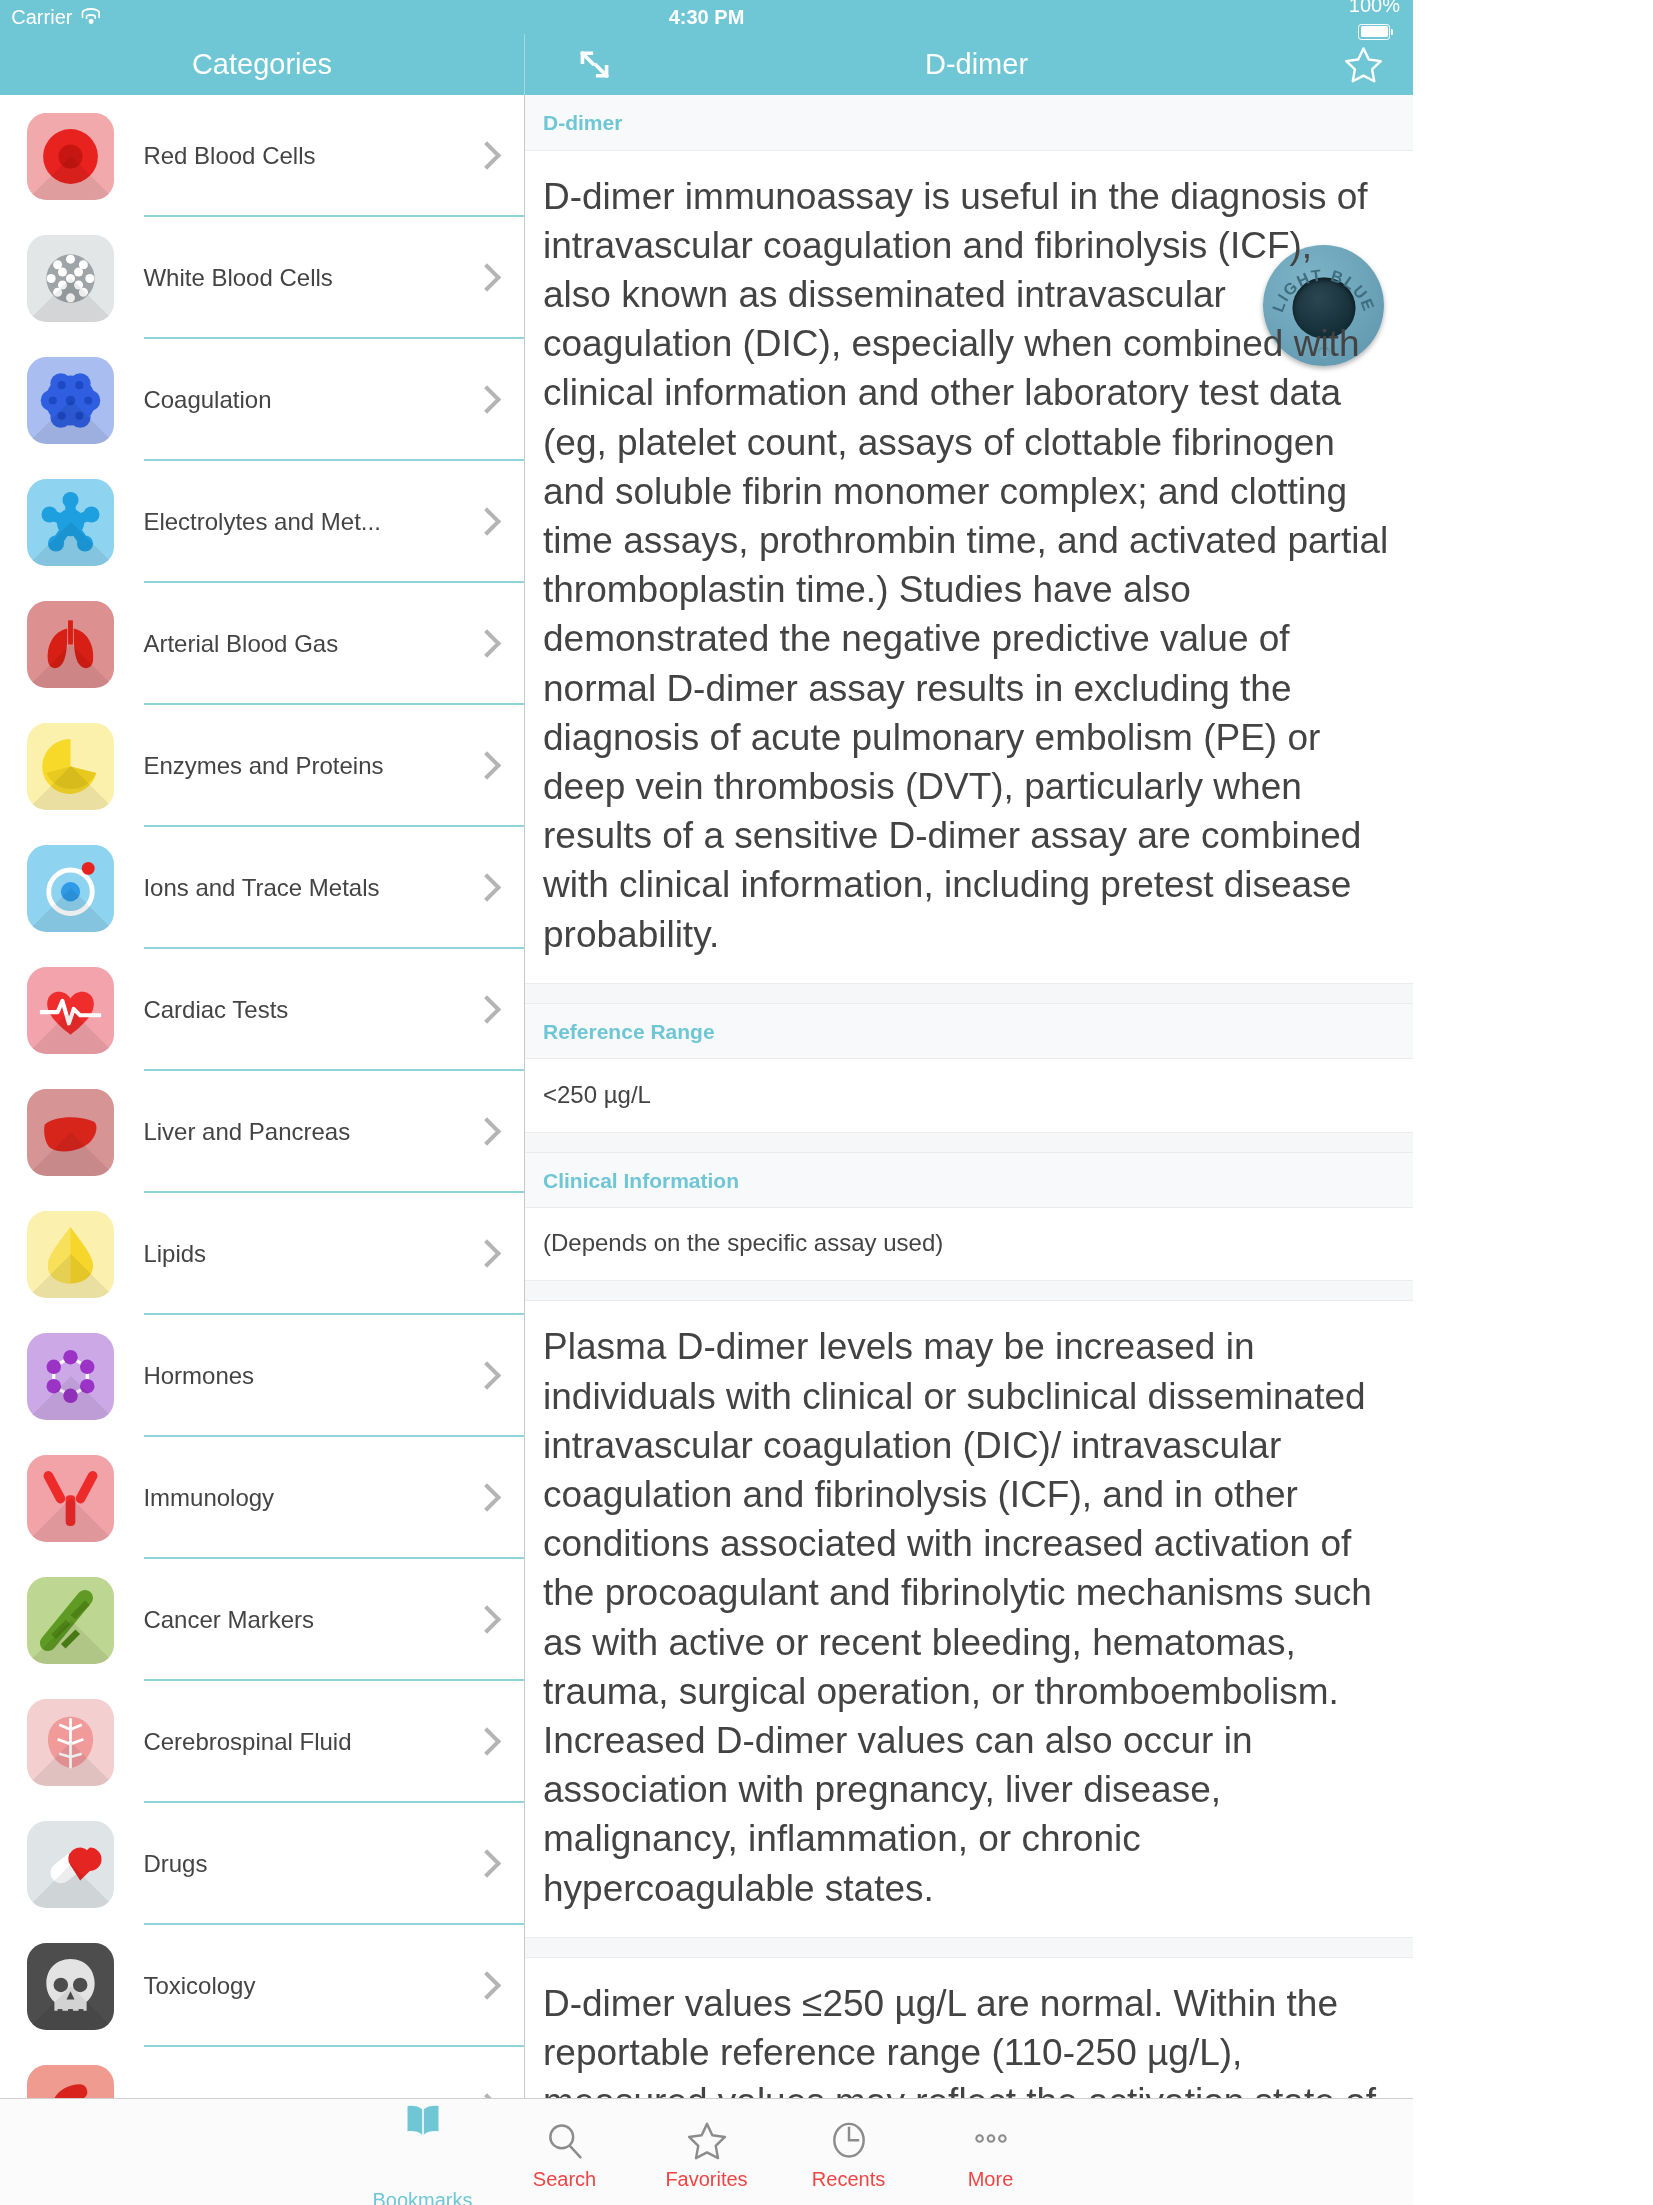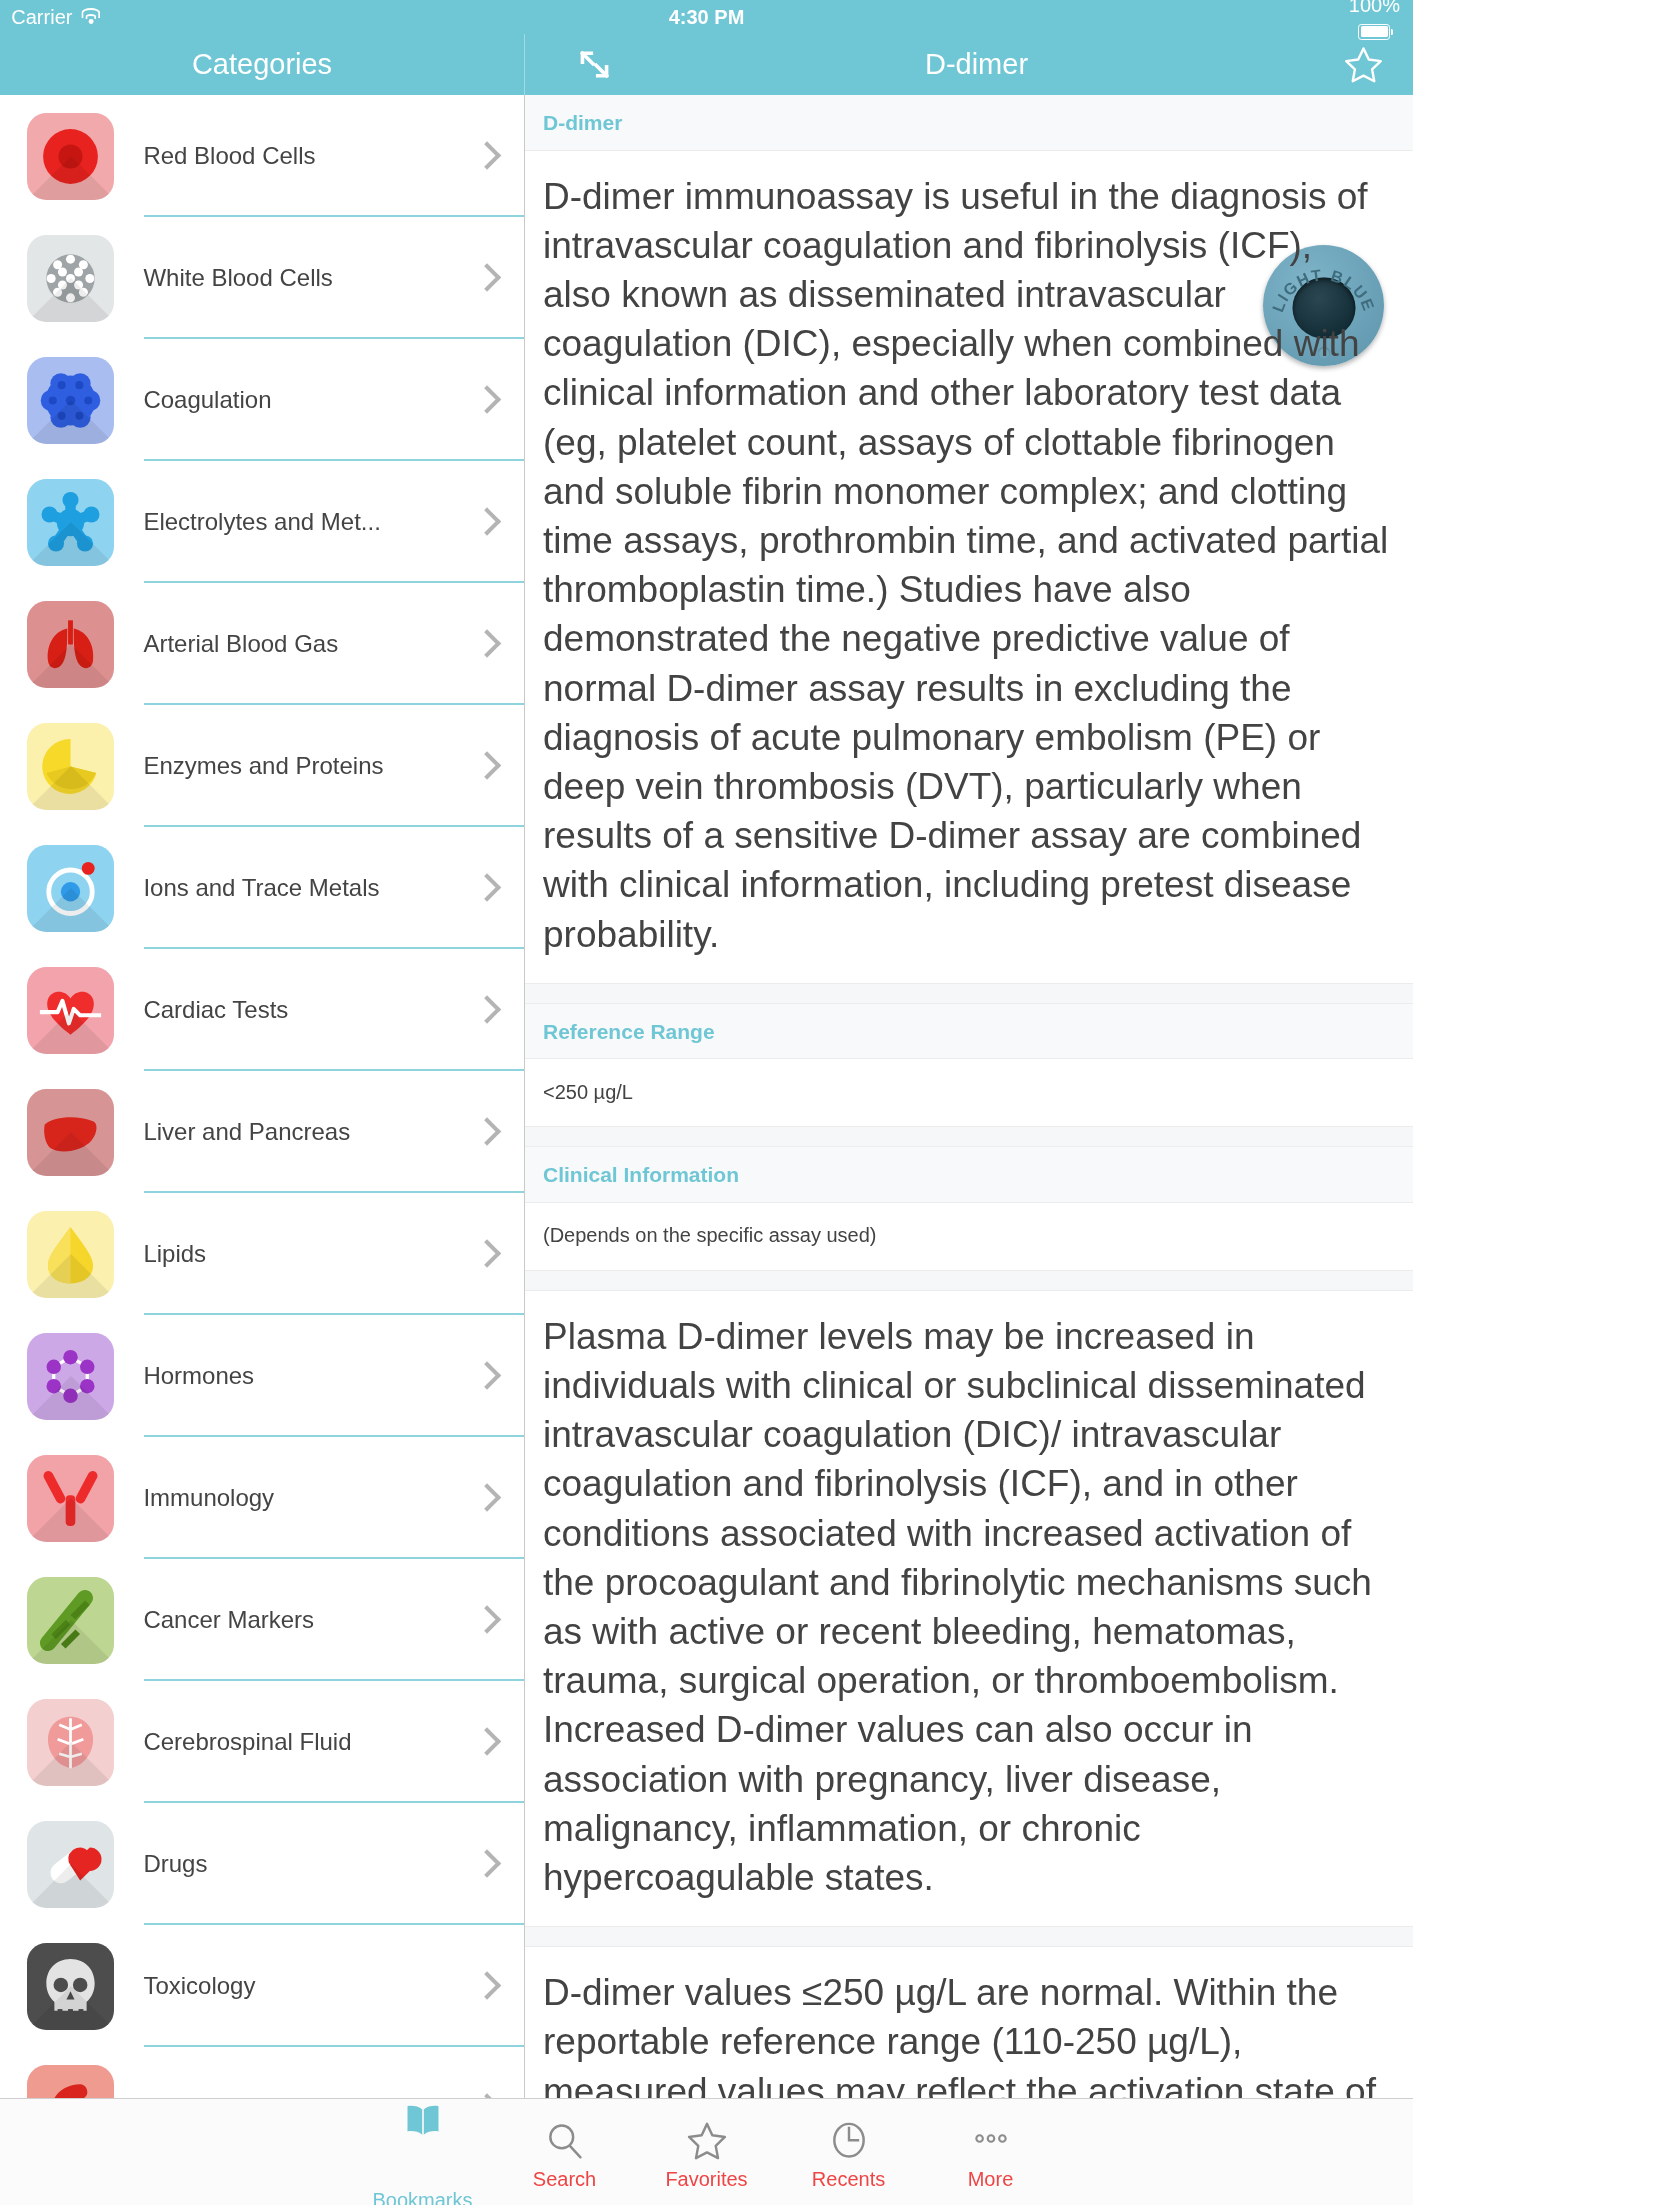--- a/index.html
+++ b/index.html
@@ -72,21 +72,21 @@
   .content { flex:1; overflow:hidden; background:#fff; position:relative; }
   .sec-head {
     background:#f7f9fa; padding:16px 0 14.5px 18px;
     font-size:21px; font-weight:bold; color:#6fc6d4;
     border-bottom:0.8px solid #ececec;
   }
   .sec-body { padding:21px 24px 24px 18px; position:relative; }
   .sec-body p { font-size:37px; line-height:1.33; color:#434343; }
   .sec-gap { height:21px; background:#f5f7f8; border-top:0.8px solid #ececec; border-bottom:0.8px solid #ececec; }
   .short-body { padding:19.4px 18px 21px 18px; }
-  .short-body p { font-size:20px; color:#434343; }
+  .short-body p { font-size:24px; color:#434343; }
 
   
   .tube {
     position:absolute; right:29px; top:150px; width:121px; height:121px; border-radius:50%;
     background:radial-gradient(circle at 38% 32%, #7fb4c8 0%, #6ea5bb 48%, #5e94ab 100%);
     box-shadow:0 2.4px 5.7px rgba(0,0,0,.30);
   }
   .tube::before {
     content:""; position:absolute; left:50%; top:52%; transform:translate(-50%,-50%);
     width:63px; height:61px; border-radius:50%;

